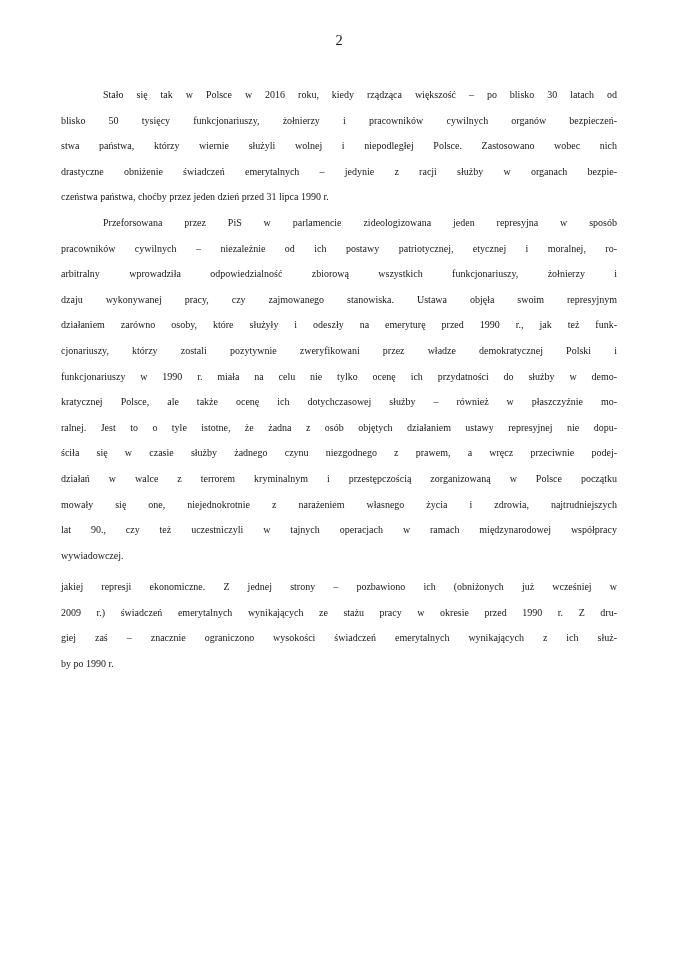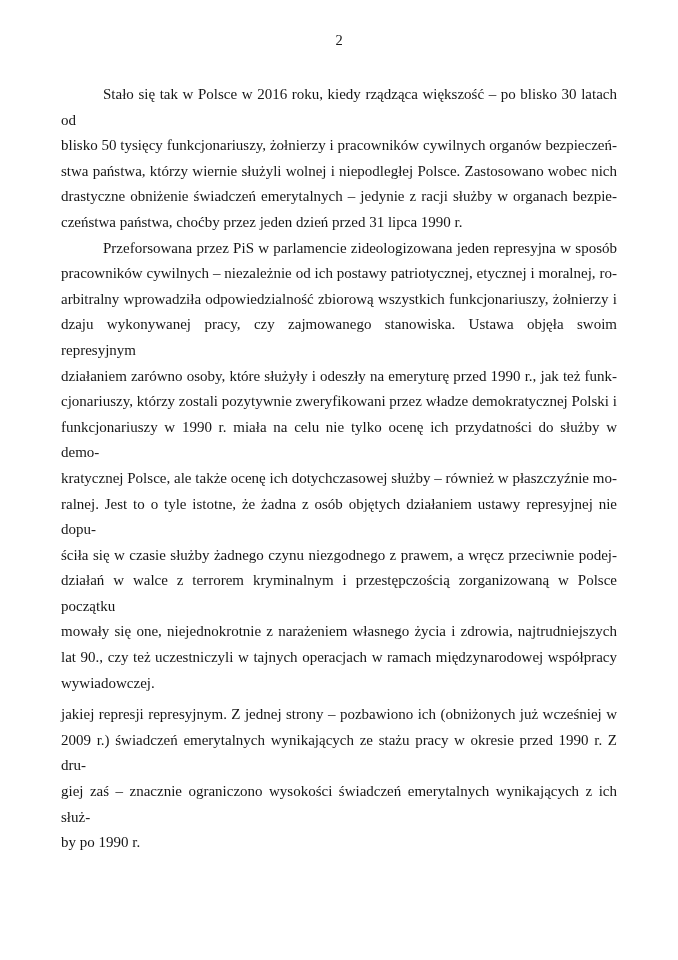--- a/index.html
+++ b/index.html
@@ -33,21 +33,21 @@
     position: absolute;
     left: 61px;
     top: 82px;
     width: 556px;
   }
   .para {
     margin: 0;
     padding: 0;
   }
   .para .line {
-    font-size: 15px;
+    font-size: 10px;
     line-height: 25.6px;
     text-align: justify;
     text-align-last: justify;
     word-spacing: normal;
     white-space: normal;
   }
   .para .line.first {
     text-indent: 42px;
   }
   .para .line.last {
@@ -81,19 +81,19 @@
         <div class="line">funkcjonariuszy w 1990 r. miała na celu nie tylko ocenę ich przydatności do służby w demo-</div>
         <div class="line">kratycznej Polsce, ale także ocenę ich dotychczasowej służby – również w płaszczyźnie mo-</div>
         <div class="line">ralnej. Jest to o tyle istotne, że żadna z osób objętych działaniem ustawy represyjnej nie dopu-</div>
         <div class="line">ściła się w czasie służby żadnego czynu niezgodnego z prawem, a wręcz przeciwnie podej-</div>
         <div class="line">działań w walce z terrorem kryminalnym i przestępczością zorganizowaną w Polsce początku</div>
         <div class="line">mowały się one, niejednokrotnie z narażeniem własnego życia i zdrowia, najtrudniejszych</div>
         <div class="line">lat 90., czy też uczestniczyli w tajnych operacjach w ramach międzynarodowej współpracy</div>
         <div class="line last">wywiadowczej.</div>
       </section>
     <section class="para para-spaced">
-        <div class="line">jakiej represji represyjnym. Z jednej strony – pozbawiono ich (obniżonych już wcześniej w</div>
+        <div class="line">jakiej represji ekonomiczne. Z jednej strony – pozbawiono ich (obniżonych już wcześniej w</div>
         <div class="line">2009 r.) świadczeń emerytalnych wynikających ze stażu pracy w okresie przed 1990 r. Z dru-</div>
         <div class="line">giej zaś – znacznie ograniczono wysokości świadczeń emerytalnych wynikających z ich służ-</div>
         <div class="line last">by po 1990 r.</div>
       </section>
   </main>
 </div>
 
 </body></html>

